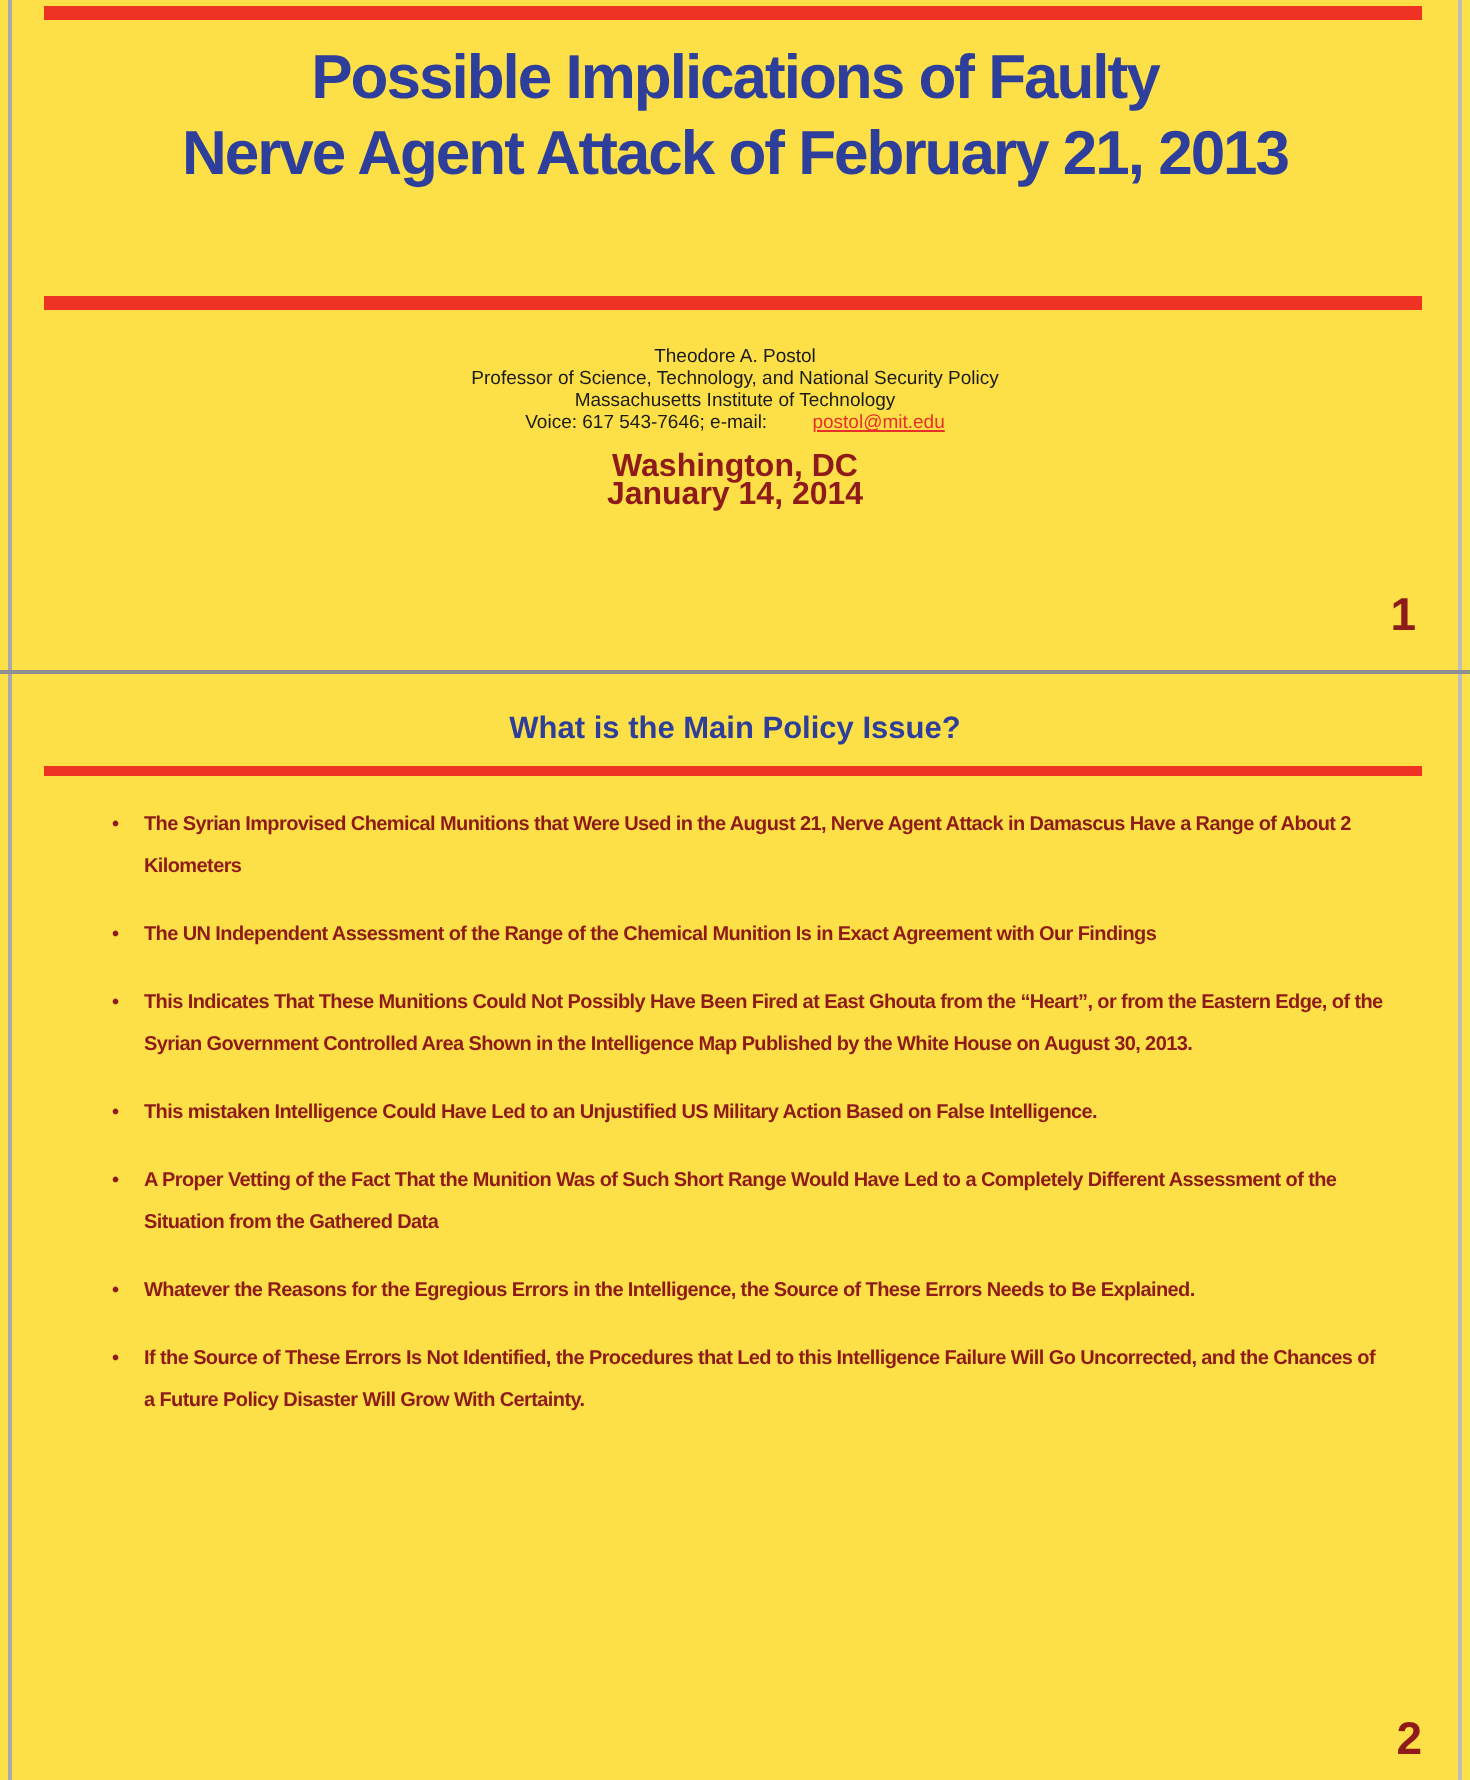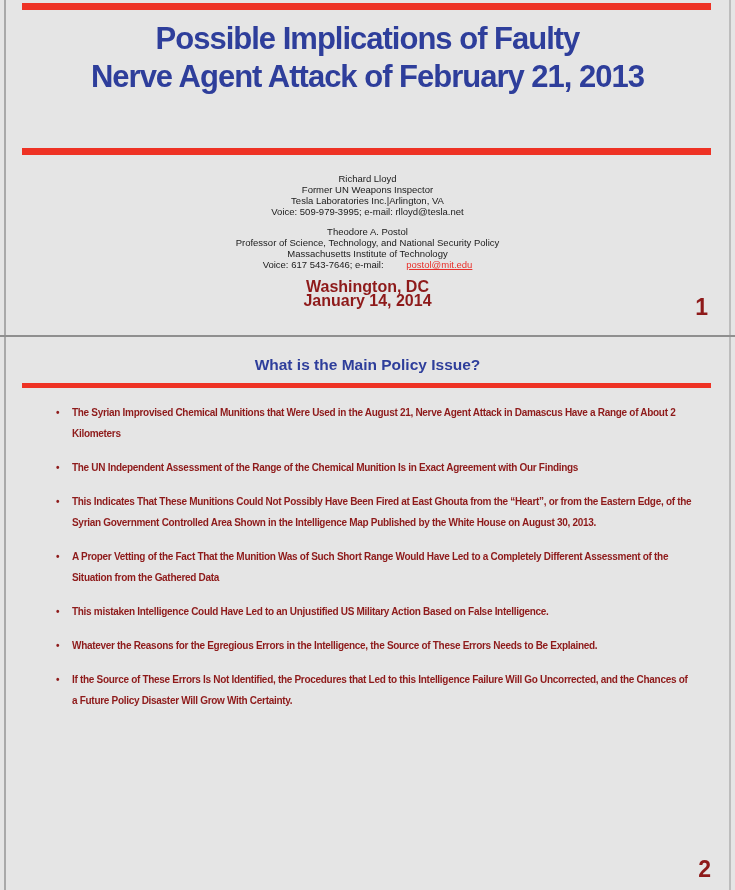--- a/index.html
+++ b/index.html
@@ -6,21 +6,21 @@
     html, body {
       margin: 0; padding: 0;
       width: 735px; height: 890px;
       background: #ffffff;
       font-family: "Liberation Sans", sans-serif;
       overflow: hidden;
     }
     .document {
       position: relative;
       width: 735px; height: 890px;
-      background: #e5e5e5;
+      background: #fde047;
     }
     .edge-left  { position: absolute; left: 4px;  top: 0; bottom: 0; width: 2px; background: #a9a9a9; }
     .edge-right { position: absolute; right: 4px; top: 0; bottom: 0; width: 2px; background: #bdbdbd; }
     .page-divider { position: absolute; top: 335px; left: 0; width: 735px; height: 2px; background: #8f8f8f; }
 
     .redbar { position: absolute; left: 22px; width: 689px; background: #ee3224; }
     .bar-top { top: 3px; height: 7px; }
     .bar-under-title { top: 148px; height: 7px; }
     .bar-under-heading { top: 383px; height: 5px; }
 
@@ -100,26 +100,20 @@
 
   <div class="title">
     <div class="tline">Possible Implications of Faulty</div>
     <div class="tline">Nerve Agent Attack of February 21, 2013</div>
   </div>
 
   <div class="redbar bar-under-title"></div>
 
   <div class="authors">
     <div class="author-block">
-      <div>Richard Lloyd</div>
-      <div>Former UN Weapons Inspector</div>
-      <div>Tesla Laboratories Inc.|Arlington, VA</div>
-      <div>Voice: 509-979-3995; e-mail: rlloyd@tesla.net</div>
-    </div>
-    <div class="author-block">
       <div>Theodore A. Postol</div>
       <div>Professor of Science, Technology, and National Security Policy</div>
       <div>Massachusetts Institute of Technology</div>
       <div><span>Voice: 617 543-7646;  e-mail: </span><span class="email-link">postol@mit.edu</span></div>
     </div>
     <div class="dateblock">
       <div>Washington, DC</div>
       <div>January 14, 2014</div>
     </div>
   </div>
@@ -128,20 +122,20 @@
 
   <div class="page-divider"></div>
 
   <div class="heading2">What is the Main Policy Issue?</div>
   <div class="redbar bar-under-heading"></div>
 
   <ul class="bullets">
     <li>The Syrian Improvised Chemical Munitions that Were Used in the August 21, Nerve Agent Attack in Damascus Have a Range of About 2 Kilometers</li>
     <li>The UN Independent Assessment of the Range of the Chemical Munition Is in Exact Agreement with Our Findings</li>
     <li>This Indicates That These Munitions Could Not Possibly Have Been Fired at East Ghouta from the “Heart”, or from the Eastern Edge, of the Syrian Government Controlled Area Shown in the Intelligence Map Published by the White House on August 30, 2013.</li>
+    <li>This mistaken Intelligence Could Have Led to an Unjustified US Military Action Based on False Intelligence.</li>
     <li>A Proper Vetting of the Fact That the Munition Was of Such Short Range Would Have Led to a Completely Different Assessment of the Situation from the Gathered Data</li>
-    <li>This mistaken Intelligence Could Have Led to an Unjustified US Military Action Based on False Intelligence.</li>
     <li>Whatever the Reasons for the Egregious Errors in the Intelligence, the Source of These Errors Needs to Be Explained.</li>
     <li>If the Source of These Errors Is Not Identified, the Procedures that Led to this Intelligence Failure Will Go Uncorrected, and the Chances of a Future Policy Disaster Will Grow With Certainty.</li>
   </ul>
 
   <div class="pagenum pagenum-2">2</div>
 </div>
 
 </body></html>

